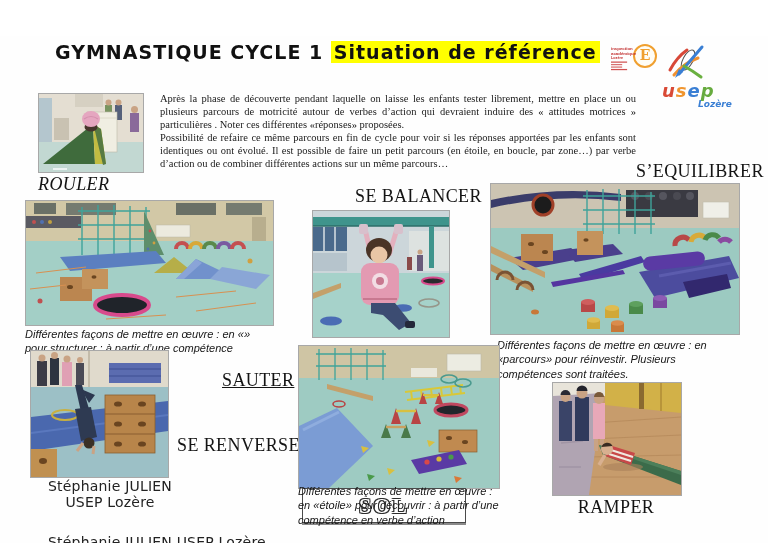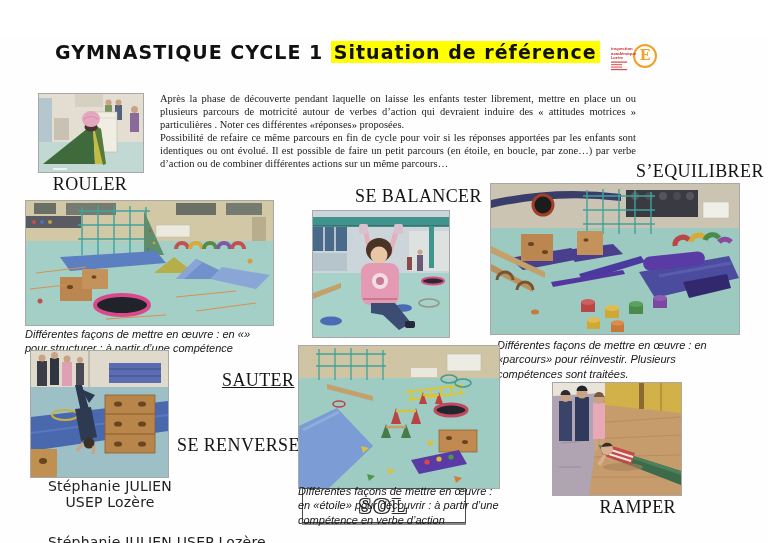--- a/index.html
+++ b/index.html
@@ -29,26 +29,26 @@
   .usep-region{font-family:"DejaVu Sans",sans-serif;font-size:9px;font-weight:700;
                font-style:italic;color:#3a7fd4;margin-left:38px;margin-top:-2px;}
 
   
   .intro{left:160px;top:56px;width:476px;font-size:10.5px;line-height:13.1px;
          text-align:justify;}
 
   
   .action{font-family:"Liberation Serif",serif;font-size:18px;letter-spacing:.4px;
           color:#141414;white-space:nowrap;}
-  .lab-rouler{left:38px;top:138px;width:104px;text-align:center;}
+  .lab-rouler{left:38px;top:138px;width:104px;font-style:italic;}
   .lab-balancer{left:355px;top:150px;}
   .lab-equilibrer{left:636px;top:125px;}
   .lab-sauter{left:222px;top:334px;text-decoration:underline;}
   .lab-renverser{left:177px;top:399px;}
-  .lab-ramper{left:556px;top:461px;width:120px;text-align:right;}
+  .lab-ramper{left:556px;top:461px;width:120px;text-align:center;}
 
   
   .photo{border:1px solid #a8a8a8;background:#cfdcd8;overflow:hidden;}
   .photo svg{display:block;}
   .ph1{left:38px;top:57px;width:104px;height:78px;}
   .ph2{left:25px;top:164px;width:247px;height:124px;}
   .ph3{left:312px;top:174px;width:136px;height:126px;}
   .ph4{left:490px;top:147px;width:248px;height:150px;}
   .ph5{left:30px;top:314px;width:137px;height:126px;}
   .ph6{left:298px;top:309px;width:200px;height:142px;}
@@ -87,20 +87,32 @@
     <div class="acad-lines">
       <div class="acad-l1">inspection académique</div>
       <div class="acad-l2">Lozère</div>
       <div class="acad-bar"></div>
       <div class="acad-bar s"></div>
       <div class="acad-bar s"></div>
       <div class="acad-bar"></div>
     </div>
   </div>
 
+  <div class="abs usep">
+    <svg width="56" height="36" viewBox="0 0 56 36">
+      <ellipse cx="28" cy="16" rx="5" ry="11" fill="#ffffff" stroke="#555" stroke-width="1" transform="rotate(28 28 16)"></ellipse>
+      <path d="M10,26 Q17,13 27,6" stroke="#d84838" stroke-width="3" fill="none" stroke-linecap="round"></path>
+      <path d="M14,31 Q24,19 38,14" stroke="#f09030" stroke-width="3" fill="none" stroke-linecap="round"></path>
+      <path d="M42,3 L19,30" stroke="#3a7fd4" stroke-width="3" fill="none" stroke-linecap="round"></path>
+      <polygon points="15,34 23,28 19,25" fill="#3a7fd4"></polygon>
+      <path d="M24,22 Q33,27 41,33" stroke="#6ab040" stroke-width="3" fill="none" stroke-linecap="round"></path>
+    </svg>
+    <div class="usep-word"><span style="color:#d94a36">u</span><span style="color:#f0952e">s</span><span style="color:#3a7fd4">e</span><span style="color:#67ab3f">p</span></div>
+    <div class="usep-region">Lozère</div>
+  </div>
 
   <div class="abs intro">
     <div>Après la phase de découverte pendant laquelle on laisse les enfants tester librement, mettre en place un ou plusieurs parcours de motricité autour de verbes d’action qui devraient induire des « attitudes motrices » particulières .  Noter ces différentes «réponses» proposées.</div>
     <div>Possibilité de refaire ce même parcours en fin de cycle pour voir si les réponses apportées par les enfants sont identiques ou ont évolué. Il est possible de faire un petit parcours (en étoile, en boucle, par zone…) par verbe d’action ou de combiner différentes actions sur un même parcours…</div>
   </div>
 
   <div class="abs photo ph1">
     <svg width="104" height="78" viewBox="0 0 104 78">
       <rect width="104" height="78" fill="#c6d9d4"></rect>
       <rect width="104" height="48" fill="#e4ded2"></rect>

